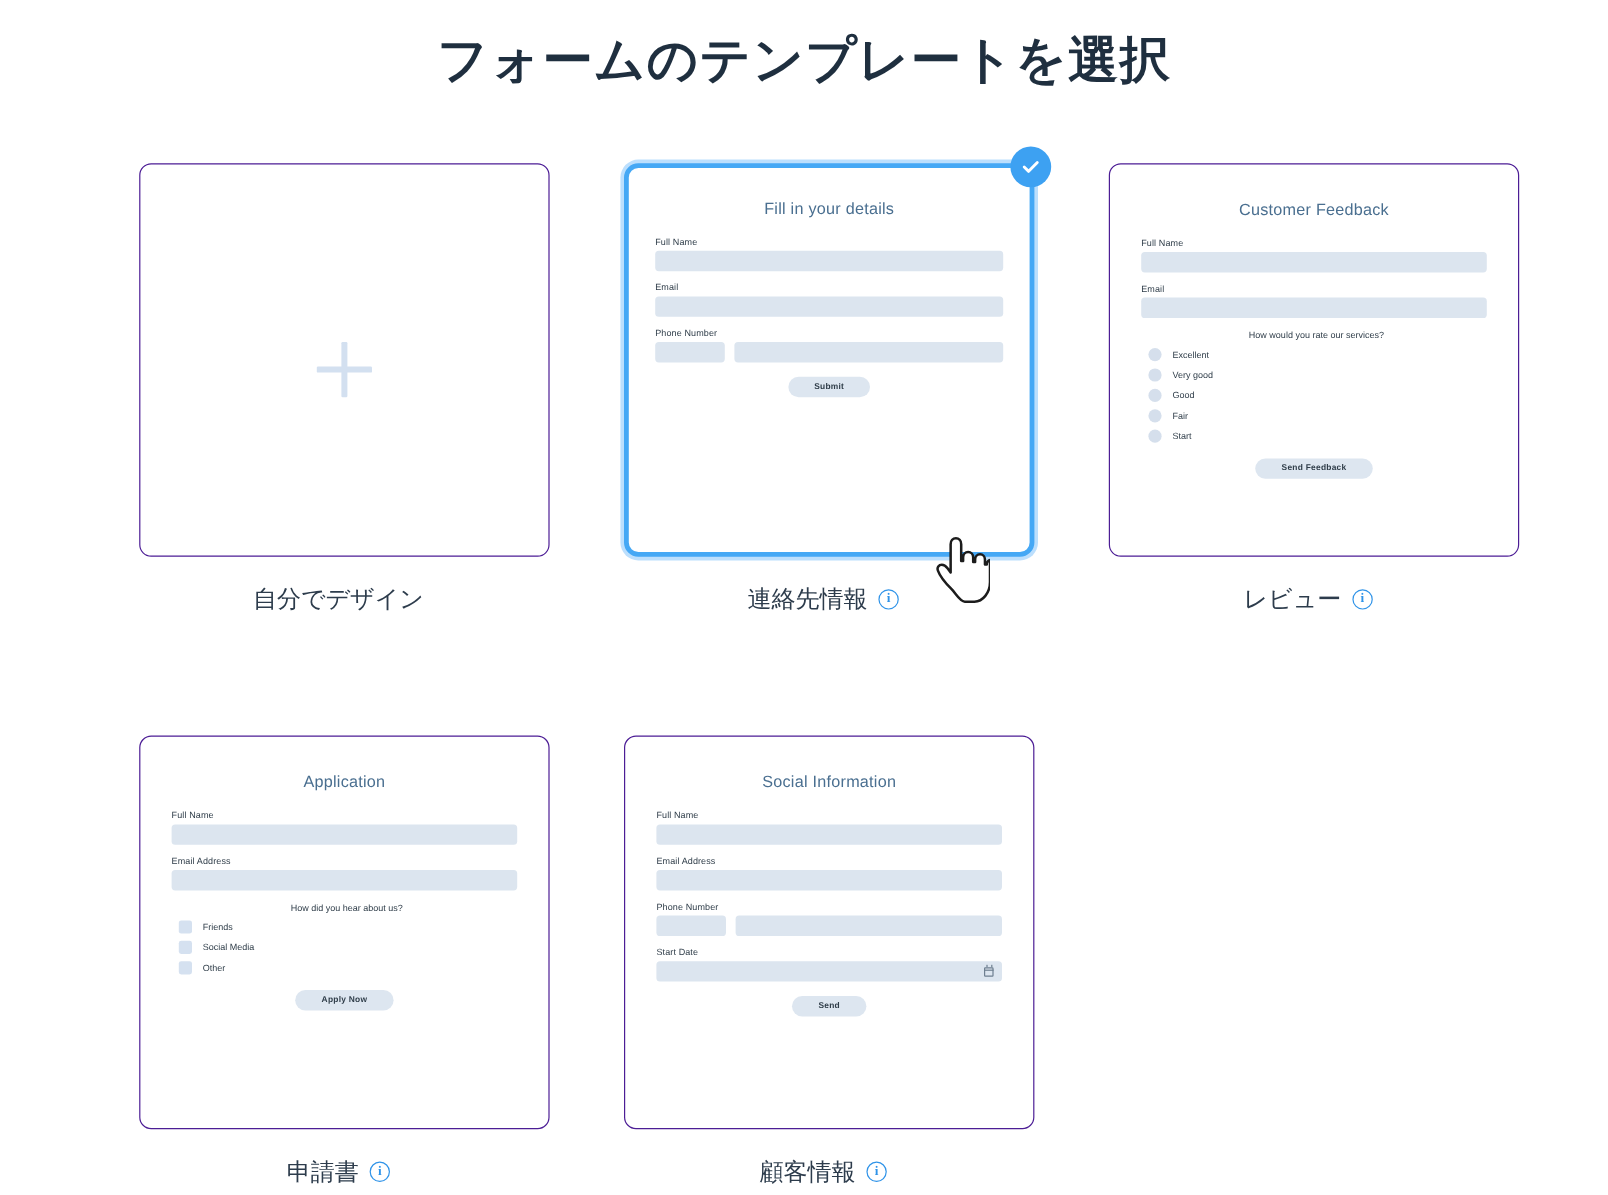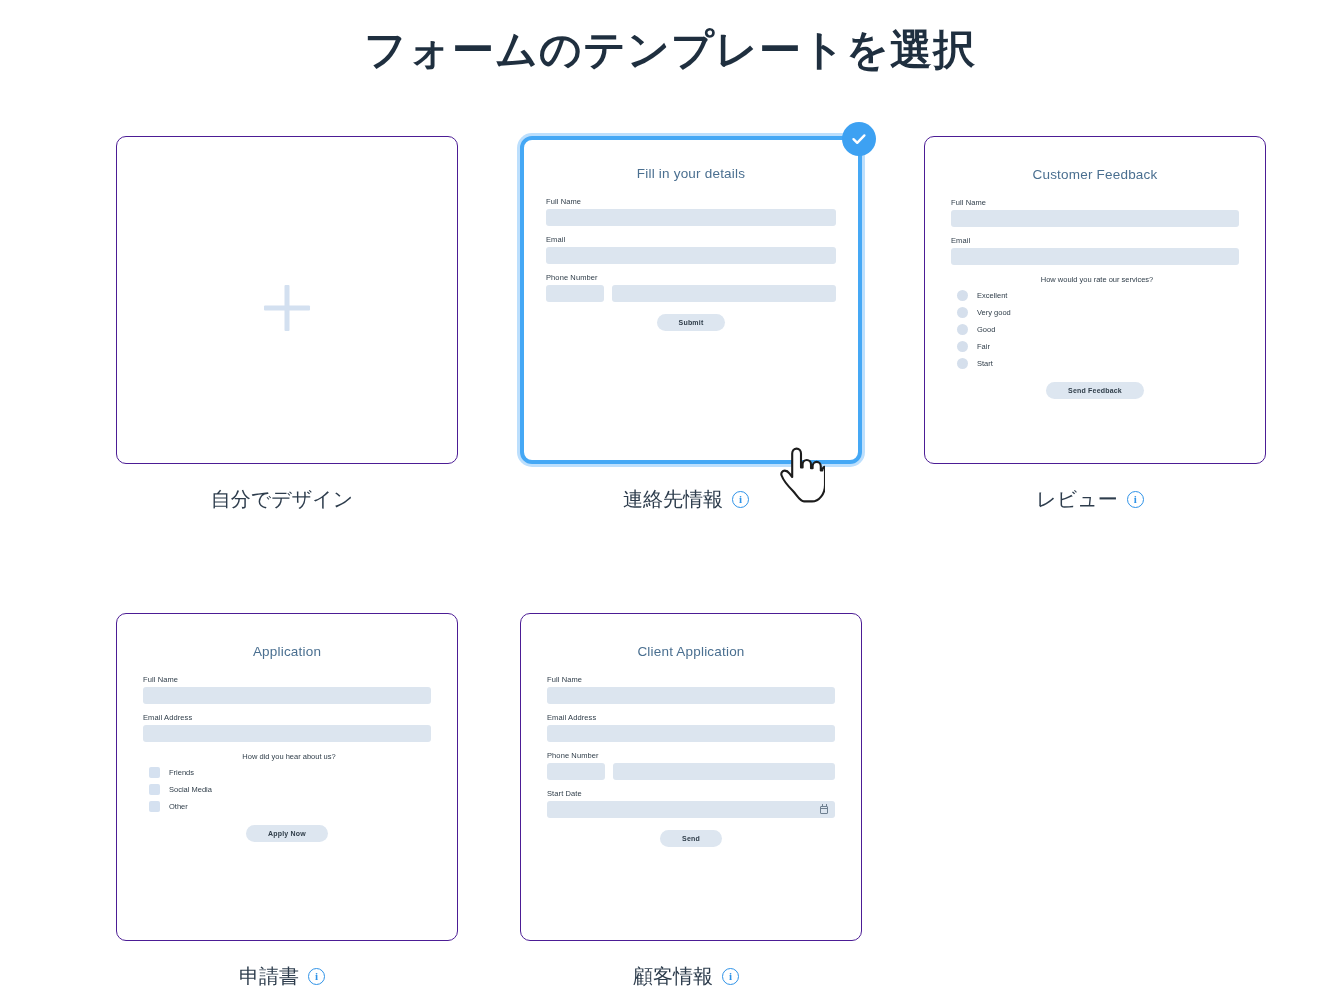--- a/index.html
+++ b/index.html
@@ -406,21 +406,21 @@
           </div>
         </div>
         <div class="caption">
           <span>申請書</span>
           <span class="info-icon">i</span>
         </div>
       </div>
       <div class="cell">
         <div class="card">
           <div class="card-inner">
-            <div class="form-title">Client Application</div>
+            <div class="form-title">Social Information</div>
             <div class="field">
               <div class="field-label">Full Name</div>
               <div class="field-input"></div>
             </div>
             <div class="field">
               <div class="field-label">Email Address</div>
               <div class="field-input"></div>
             </div>
             <div class="field">
               <div class="field-label">Phone Number</div>

